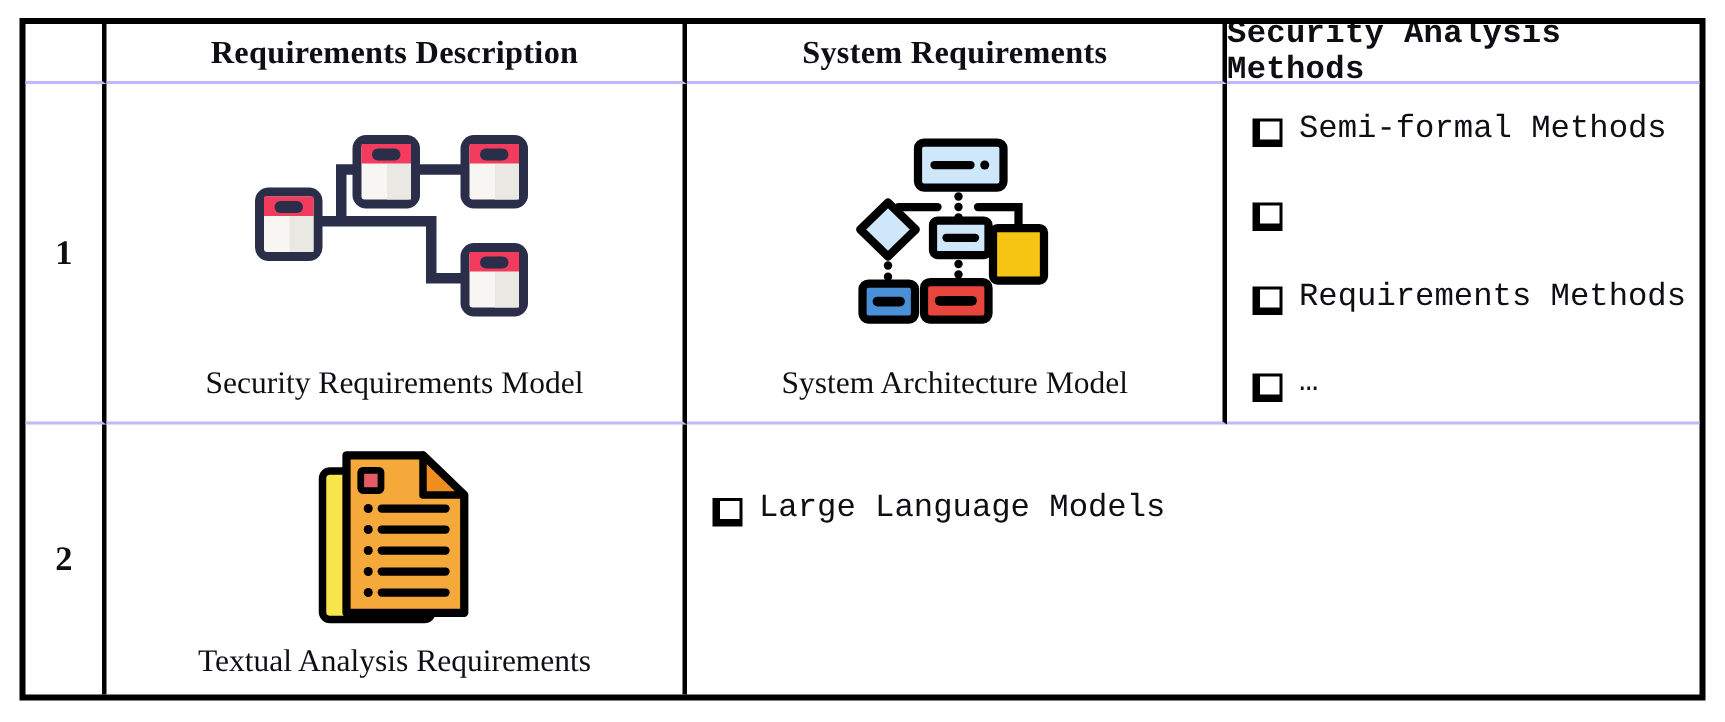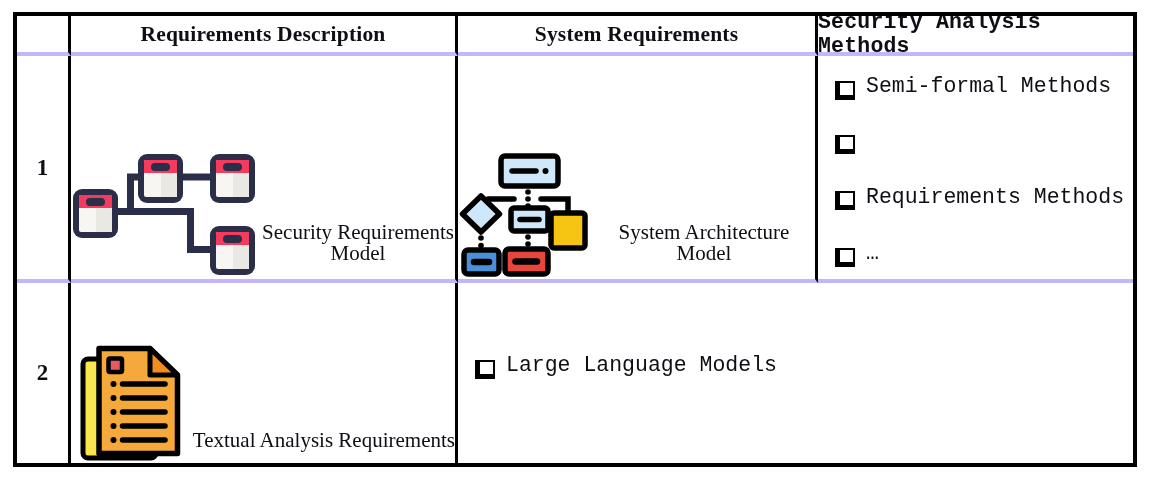--- a/index.html
+++ b/index.html
@@ -8,36 +8,36 @@
     font-family:"Liberation Serif","DejaVu Serif",serif;color:#0e0e14;
     overflow:hidden;
   }
   .tbl{
     position:absolute;left:13px;top:12px;width:1124px;height:455px;
     box-sizing:border-box;border:4px solid #000;background:#fff;
     display:grid;
     grid-template-columns:54px 387px 360px 1fr;
     grid-template-rows:40px 227px 1fr;
   }
-  .cell{box-sizing:border-box;border-right:3px solid #000;border-bottom:4px solid #c4b5fd;overflow:hidden;}
+  .cell{box-sizing:border-box;border-right:3px solid #000;border-bottom:2px solid #c4b5fd;overflow:hidden;}
   .cell.lastcol{border-right:none;font-family:Liberation Mono, monospace;}
   .cell.lastrow{border-bottom:none;}
   .hcell{display:flex;align-items:center;justify-content:center;
          font-weight:bold;font-size:21.5px;letter-spacing:.2px;}
   .numcell{display:flex;align-items:center;justify-content:center;
            font-weight:bold;font-size:23px;}
-  .iconcell{display:flex;align-items:flex-end;}
+  .iconcell{display:flex;flex-direction:column;}
   .iconbox{flex:1;display:flex;align-items:center;justify-content:center;padding-top:4px;}
   .cell-label{text-align:center;font-size:21px;padding-bottom:15px;line-height:1;}
   .row2 .cell-label{padding-bottom:12px;}
   .methods1{display:flex;flex-direction:column;justify-content:space-between;
             padding:20px 8px 14px 17px;font-size:21.5px;}
   .methods2{display:flex;flex-direction:column;
-            padding:72px 8px 0 17px;font-size:21.5px;}
-  .method{display:flex;align-items:flex-end;line-height:1;}
+            padding:46px 8px 0 17px;font-size:21.5px;}
+  .method{display:flex;align-items:center;line-height:1;}
   .chk{display:inline-block;width:13px;height:12px;box-sizing:content-box;
        border-style:solid;border-color:#000;border-width:2px 2px 5px 5px;
        background:#fff;margin-right:11px;transform:translateY(2px);flex:none;}
   
   .f-none{fill:none}.f-ink{fill:var(--ink)}
   .f-navy{fill:var(--navy)}.f-pink{fill:var(--pink)}
   .f-body{fill:#f7f6f3}.f-shade{fill:#eae8e3}
   .f-lblue{fill:var(--lightblue)}.f-yellow{fill:var(--yellow)}
   .f-blue{fill:var(--blue)}.f-red{fill:var(--red)}
   .f-orange{fill:var(--orange)}.f-odark{fill:var(--orange-dark)}

